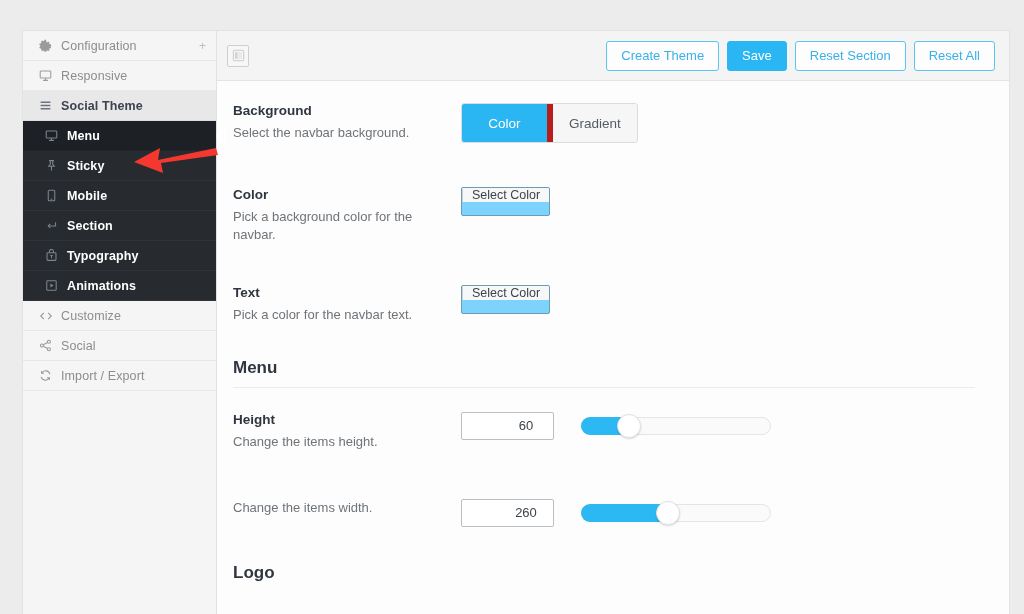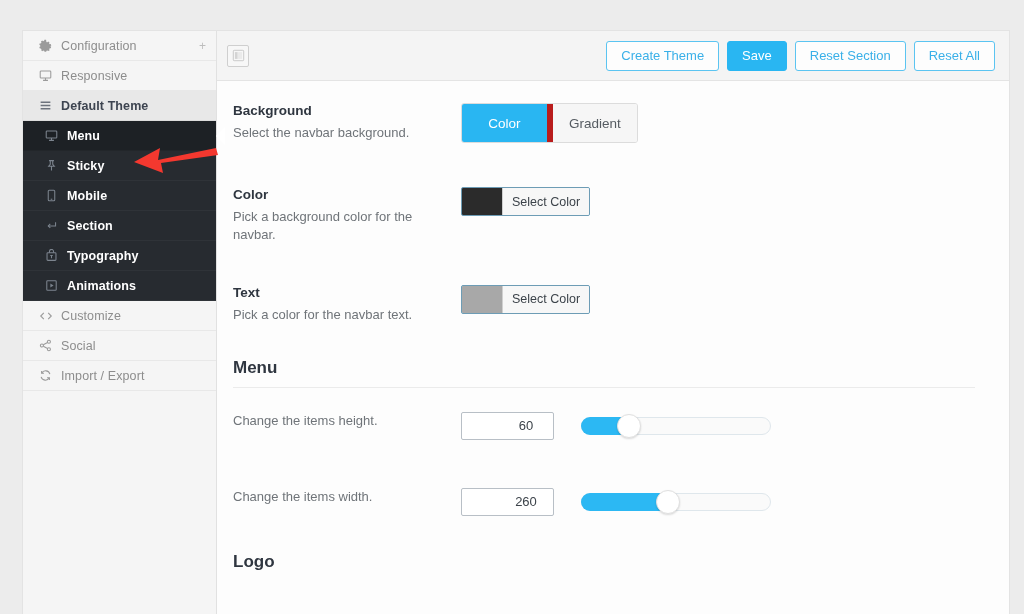--- a/index.html
+++ b/index.html
@@ -204,20 +204,21 @@
 
   
   .colorpick {
     display: flex;
     height: 29px;
     border: 1px solid #6d9cb5;
     border-radius: 2px;
     overflow: hidden;
     cursor: pointer;
     background: #7dd3fc;
+    flex-direction: column;
   }
   .colorpick .sw { width: 40px; }
   .colorpick .lb {
     display: flex; align-items: center;
     padding: 0 9px;
     font-size: 12.5px;
     color: #3c434a;
     background: #f7f7f7;
     border-left: 1px solid #cfcfcf;
   }
@@ -309,21 +310,21 @@
       </span>
       <span class="lbl">Responsive</span>
     </div>
 
     <div class="nav-item group-active">
       <span class="ico">
         <svg width="13" height="13" viewBox="0 0 16 16" stroke="currentColor" stroke-width="1.6">
             <path d="M2 4h12M2 8h12M2 12h12"></path>
           </svg>
       </span>
-      <span class="lbl">Default Theme</span>
+      <span class="lbl">Social Theme</span>
     </div>
 
     <div class="nav-item dark selected">
       <span class="ico">
         <svg width="13" height="13" viewBox="0 0 16 16" fill="none" stroke="currentColor" stroke-width="1.3">
             <rect x="1.5" y="2.5" width="13" height="8.5" rx="1"></rect>
             <path d="M5 14h6M8 11v3"></path>
           </svg>
       </span>
       <span class="lbl">Menu</span>
@@ -470,20 +471,21 @@
         </div>
       </div>
 
       <div class="section-head">
         <div class="h">Menu</div>
         <div class="rule"></div>
       </div>
 
       <div class="field-row" style="margin-top:24px;">
         <div class="field-label">
+          <div class="t">Height</div>
           <div class="d">Change the items height.</div>
         </div>
         <div class="field-control">
           <input class="num-input" value="60" style="">
           <div class="slider">
             <div class="track"></div>
             <div class="fill" style="width:25%"></div>
             <div class="knob" style="left:25%"></div>
           </div>
         </div>

